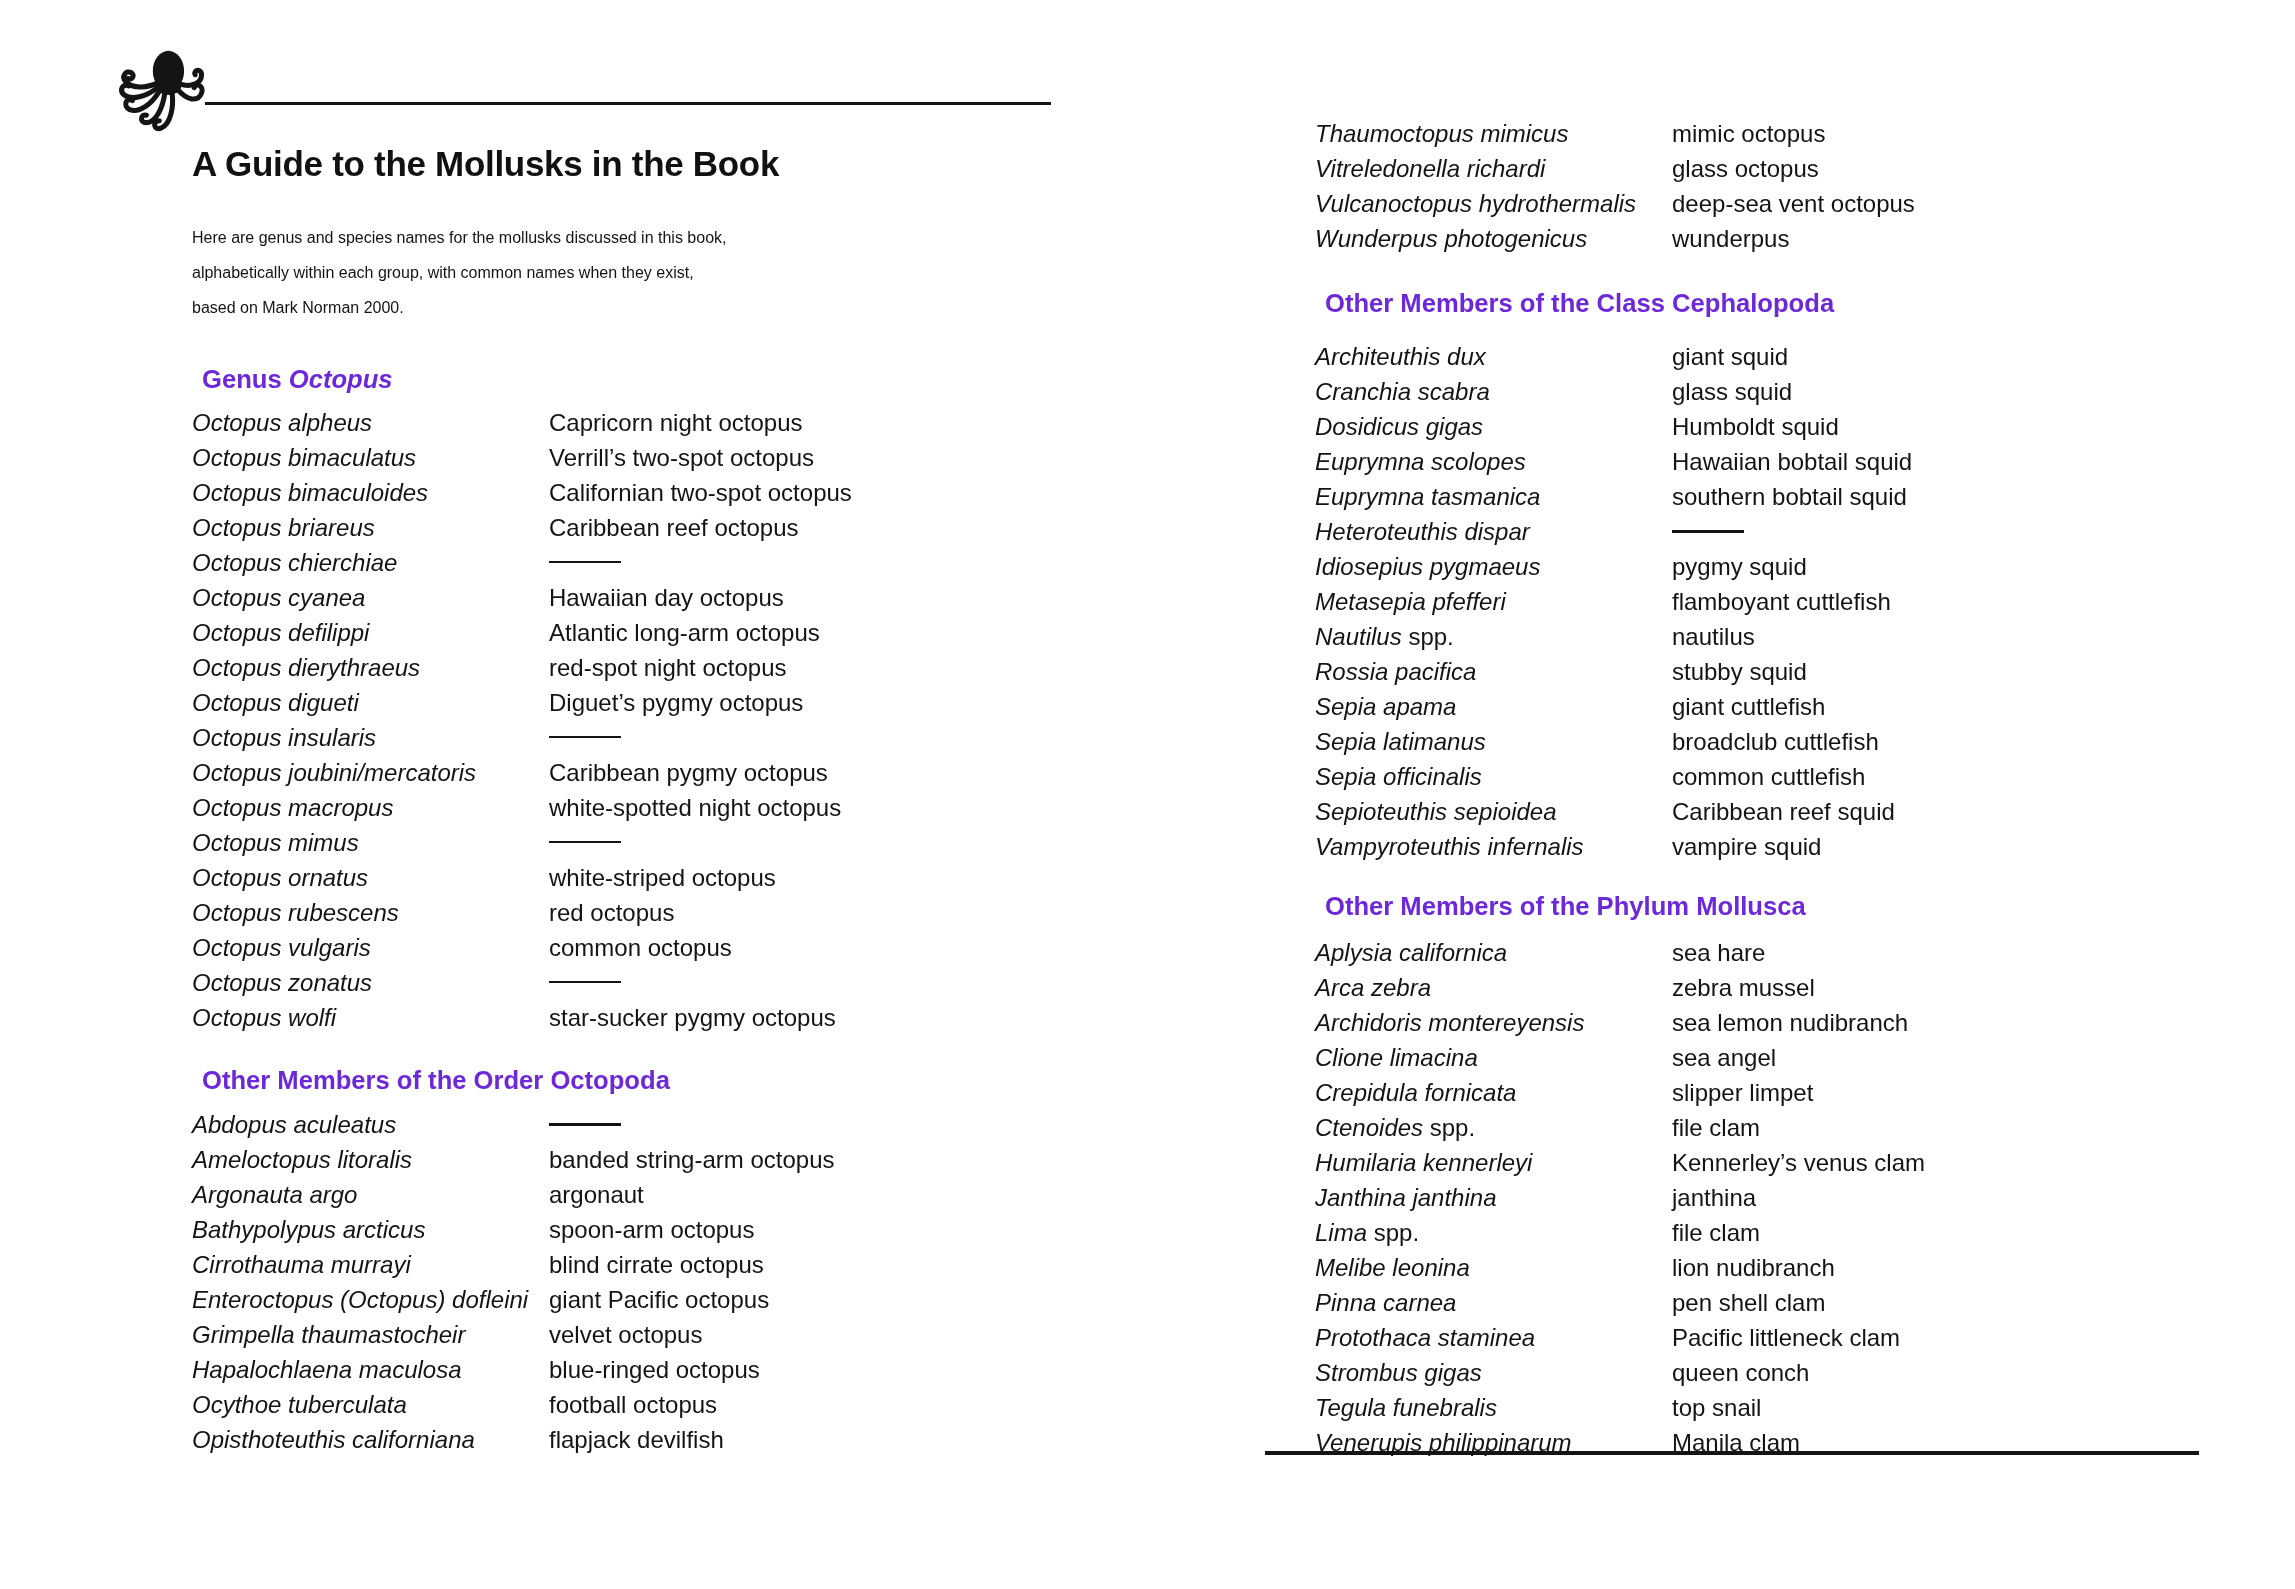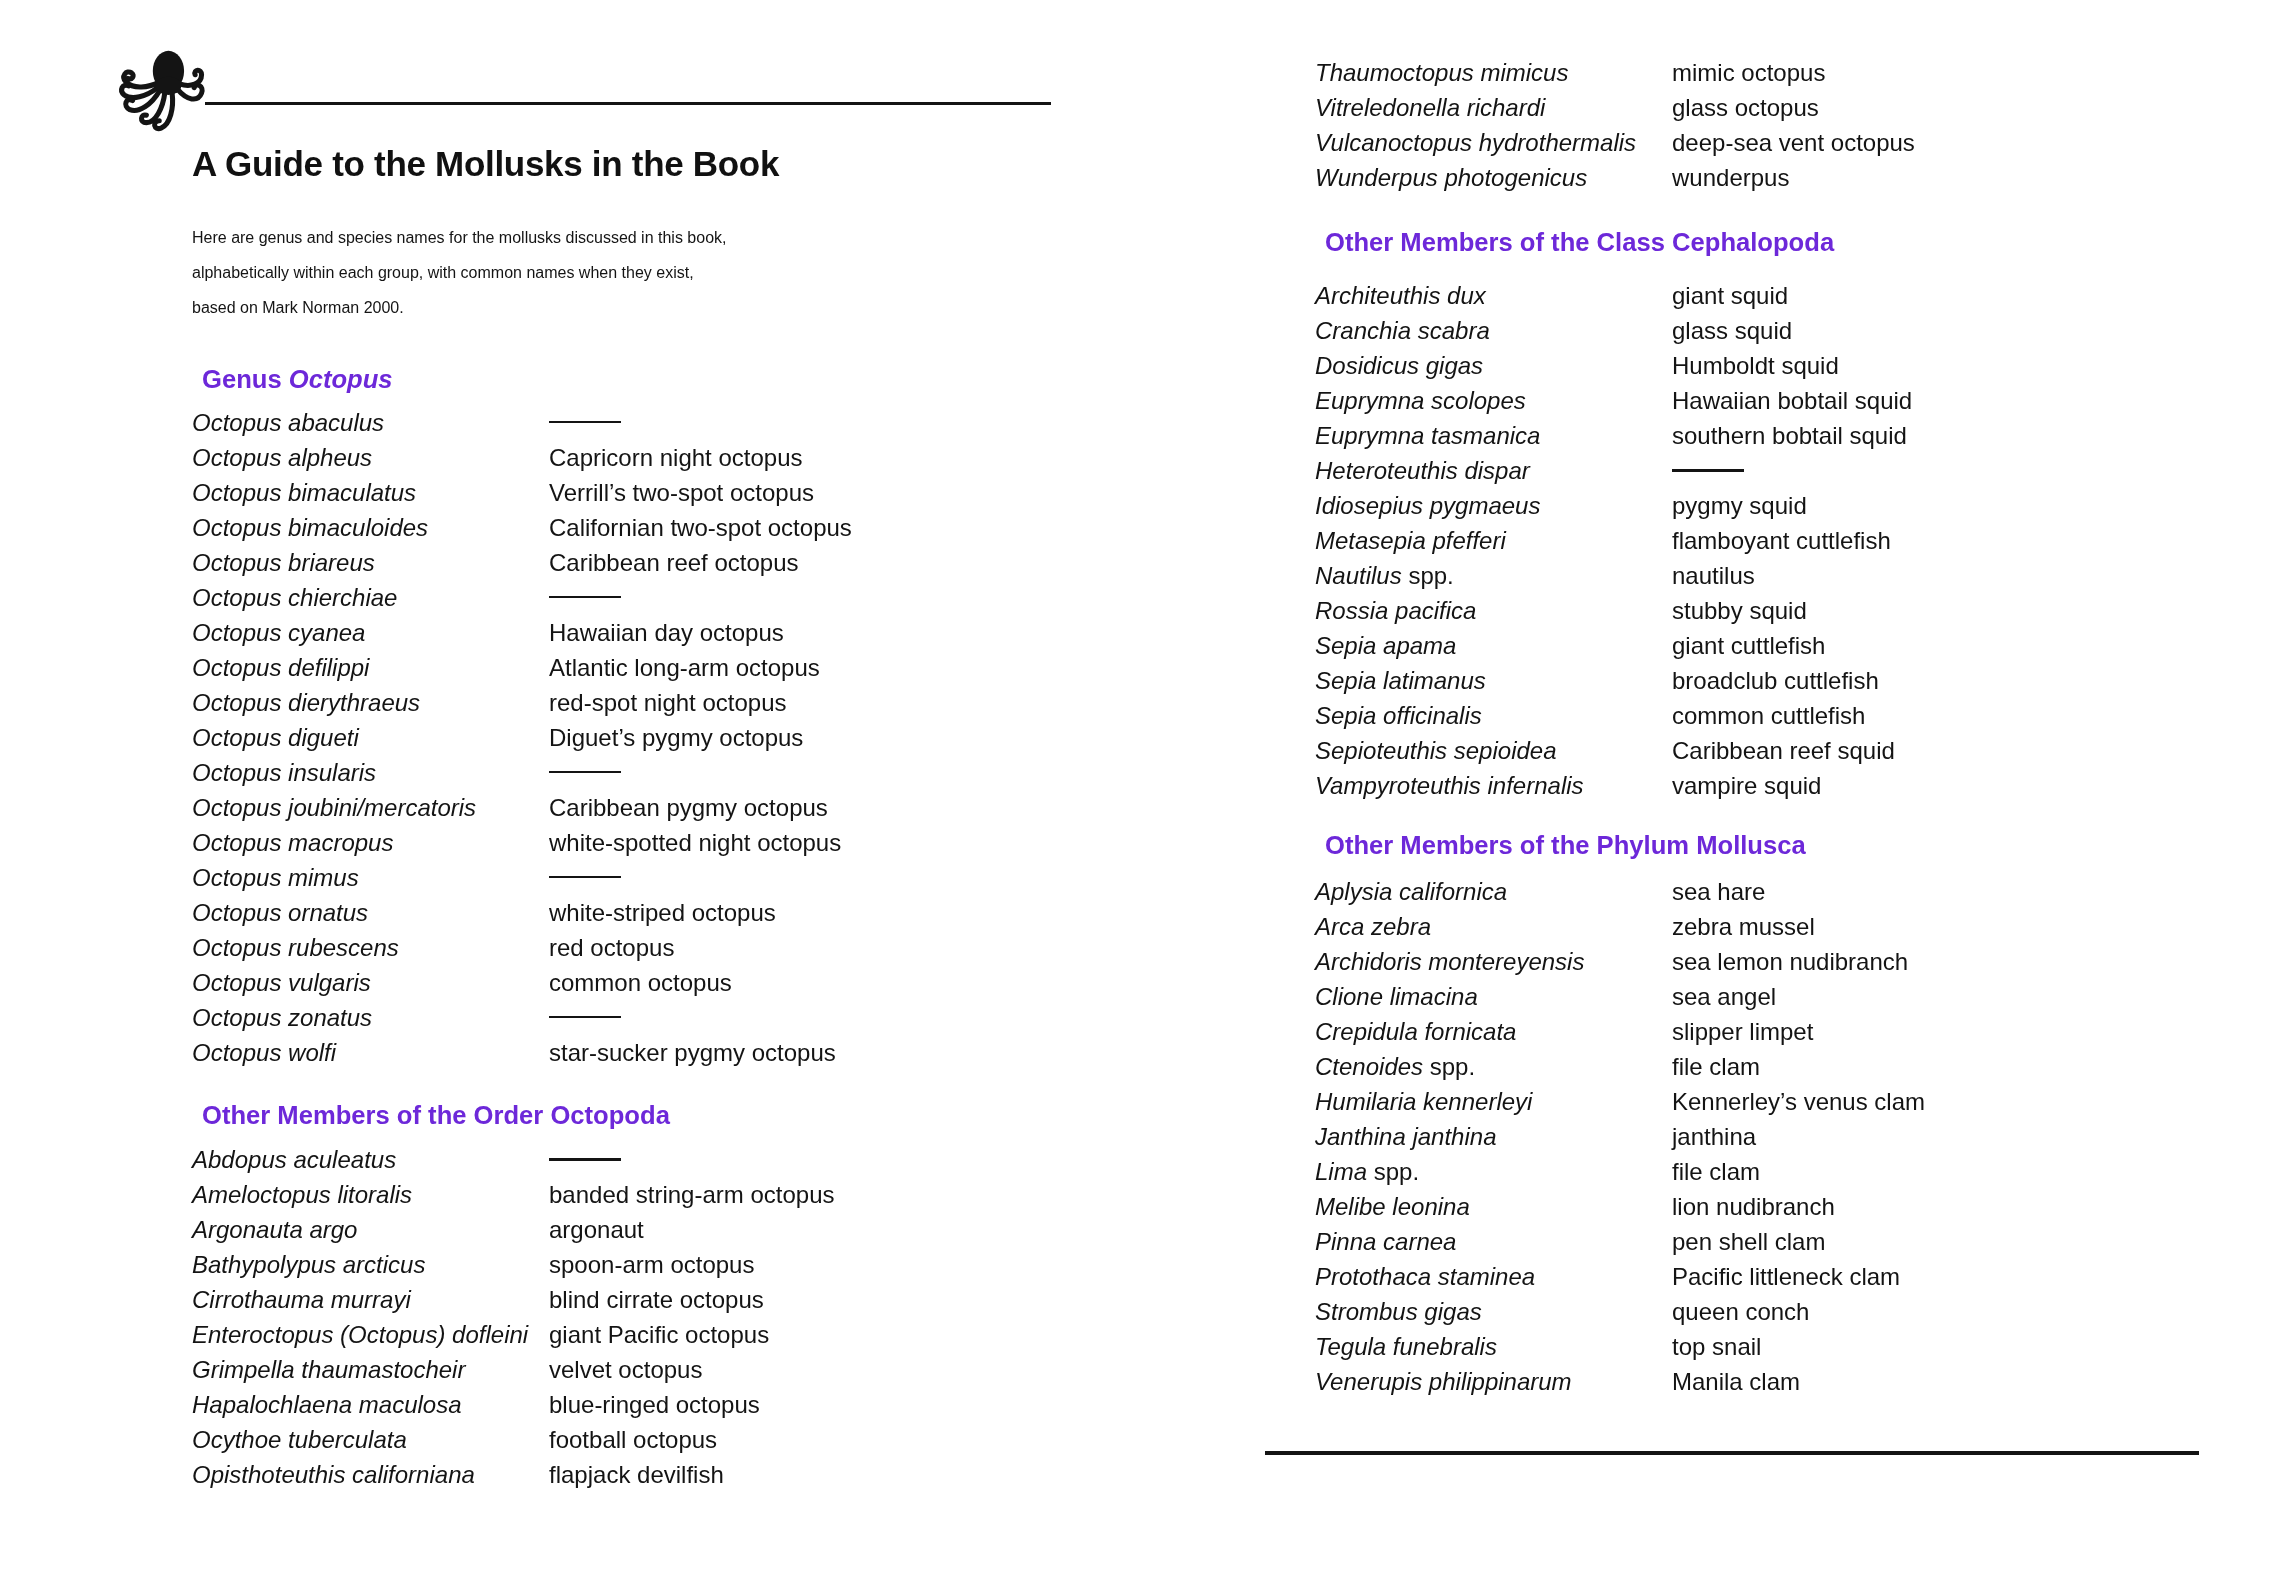--- a/index.html
+++ b/index.html
@@ -70,21 +70,21 @@
     margin: 10px;
     font-size: 25.6px;
     line-height: 30px;
     font-weight: bold;
     color: #6d28d9;
   }
   .section-heading em { font-style: italic; }
 
   .block-genus        { margin-top: 39px; }
   .block-octopoda     { margin-top: 30px; }
-  .block-octopoda-cont{ margin-top: 55px; }
+  .block-octopoda-cont{ margin-top: 116px; }
   .block-cephalopoda  { margin-top: 32px; }
   .block-mollusca     { margin-top: 26.5px; }
 
   .block-genus .rows        { margin-top: 10.6px; }
   .block-octopoda .rows     { margin-top: 12.4px; }
   .block-octopoda-cont .rows{ margin-top: 0; }
   .block-cephalopoda .rows  { margin-top: 21px; }
   .block-mollusca .rows     { margin-top: 14px; }
 
   .row {
@@ -137,24 +137,20 @@
     <div class="intro">
       <div>Here are genus and species names for the mollusks discussed in this book,</div>
       <div>alphabetically within each group, with common names when they exist,</div>
       <div>based on Mark Norman 2000.</div>
     </div>
     <div>
         <section class="list-section block-genus">
           <h2 class="section-heading"><span>Genus </span><em>Octopus</em></h2>
           <div class="rows">
             <div class="row">
-              <span class="species"><span>Octopus abaculus</span><span class="suffix"></span></span>
-              <span class="dash"></span>
-            </div>
-            <div class="row">
               <span class="species"><span>Octopus alpheus</span><span class="suffix"></span></span>
               <span class="common">Capricorn night octopus</span>
             </div>
             <div class="row">
               <span class="species"><span>Octopus bimaculatus</span><span class="suffix"></span></span>
               <span class="common">Verrill’s two-spot octopus</span>
             </div>
             <div class="row">
               <span class="species"><span>Octopus bimaculoides</span><span class="suffix"></span></span>
               <span class="common">Californian two-spot octopus</span>

